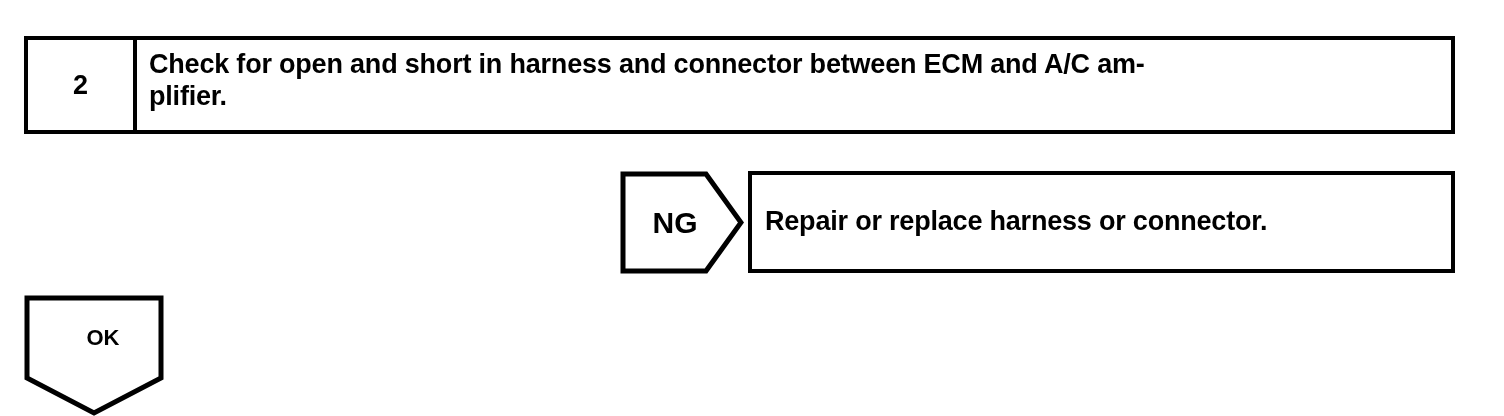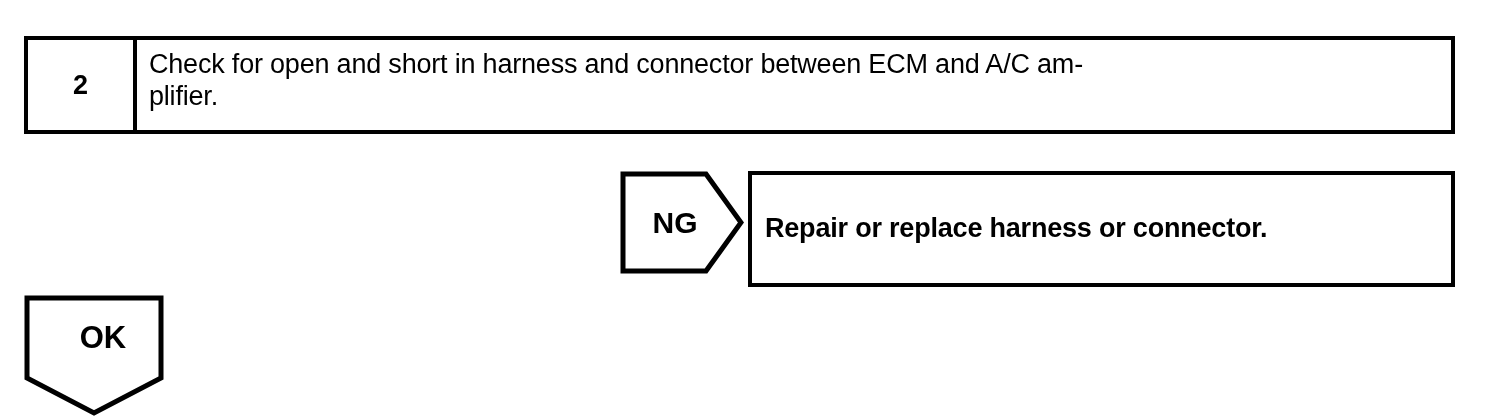--- a/index.html
+++ b/index.html
@@ -55,21 +55,21 @@
 
   .step-text-cell {
     flex: 1 1 auto;
     box-sizing: border-box;
     padding: 9px 0 0 12px;
     display: block;
   }
 
   .step-text {
     font-size: 27px;
-    font-weight: normal;
+    font-weight: bold;
     line-height: 1.17;
     letter-spacing: -0.2px;
     white-space: pre-line;
     display: block;
   }
 
   
   .ng-arrow {
     position: absolute;
     left: 620px;
@@ -95,21 +95,21 @@
     font-weight: bold;
     letter-spacing: 0px;
     pointer-events: none;
   }
 
   .result-box {
     position: absolute;
     left: 748px;
     top: 171px;
     width: 707px;
-    height: 116px;
+    height: 102px;
     border: 4px solid #000000;
     box-sizing: border-box;
     background: #ffffff;
     display: flex;
     align-items: center;
   }
   .result-text {
     padding-left: 13px;
     font-size: 27px;
     font-weight: bold;
@@ -132,21 +132,21 @@
   }
   .ok-label {
     position: absolute;
     left: 24px;
     top: 295px;
     width: 158px;
     height: 86px;
     display: flex;
     align-items: center;
     justify-content: center;
-    font-size: 31px;
+    font-size: 22px;
     font-weight: bold;
     letter-spacing: 0px;
     pointer-events: none;
   }
 </style>
 </head>
 <body>
 
 <div id="canvas">
 

